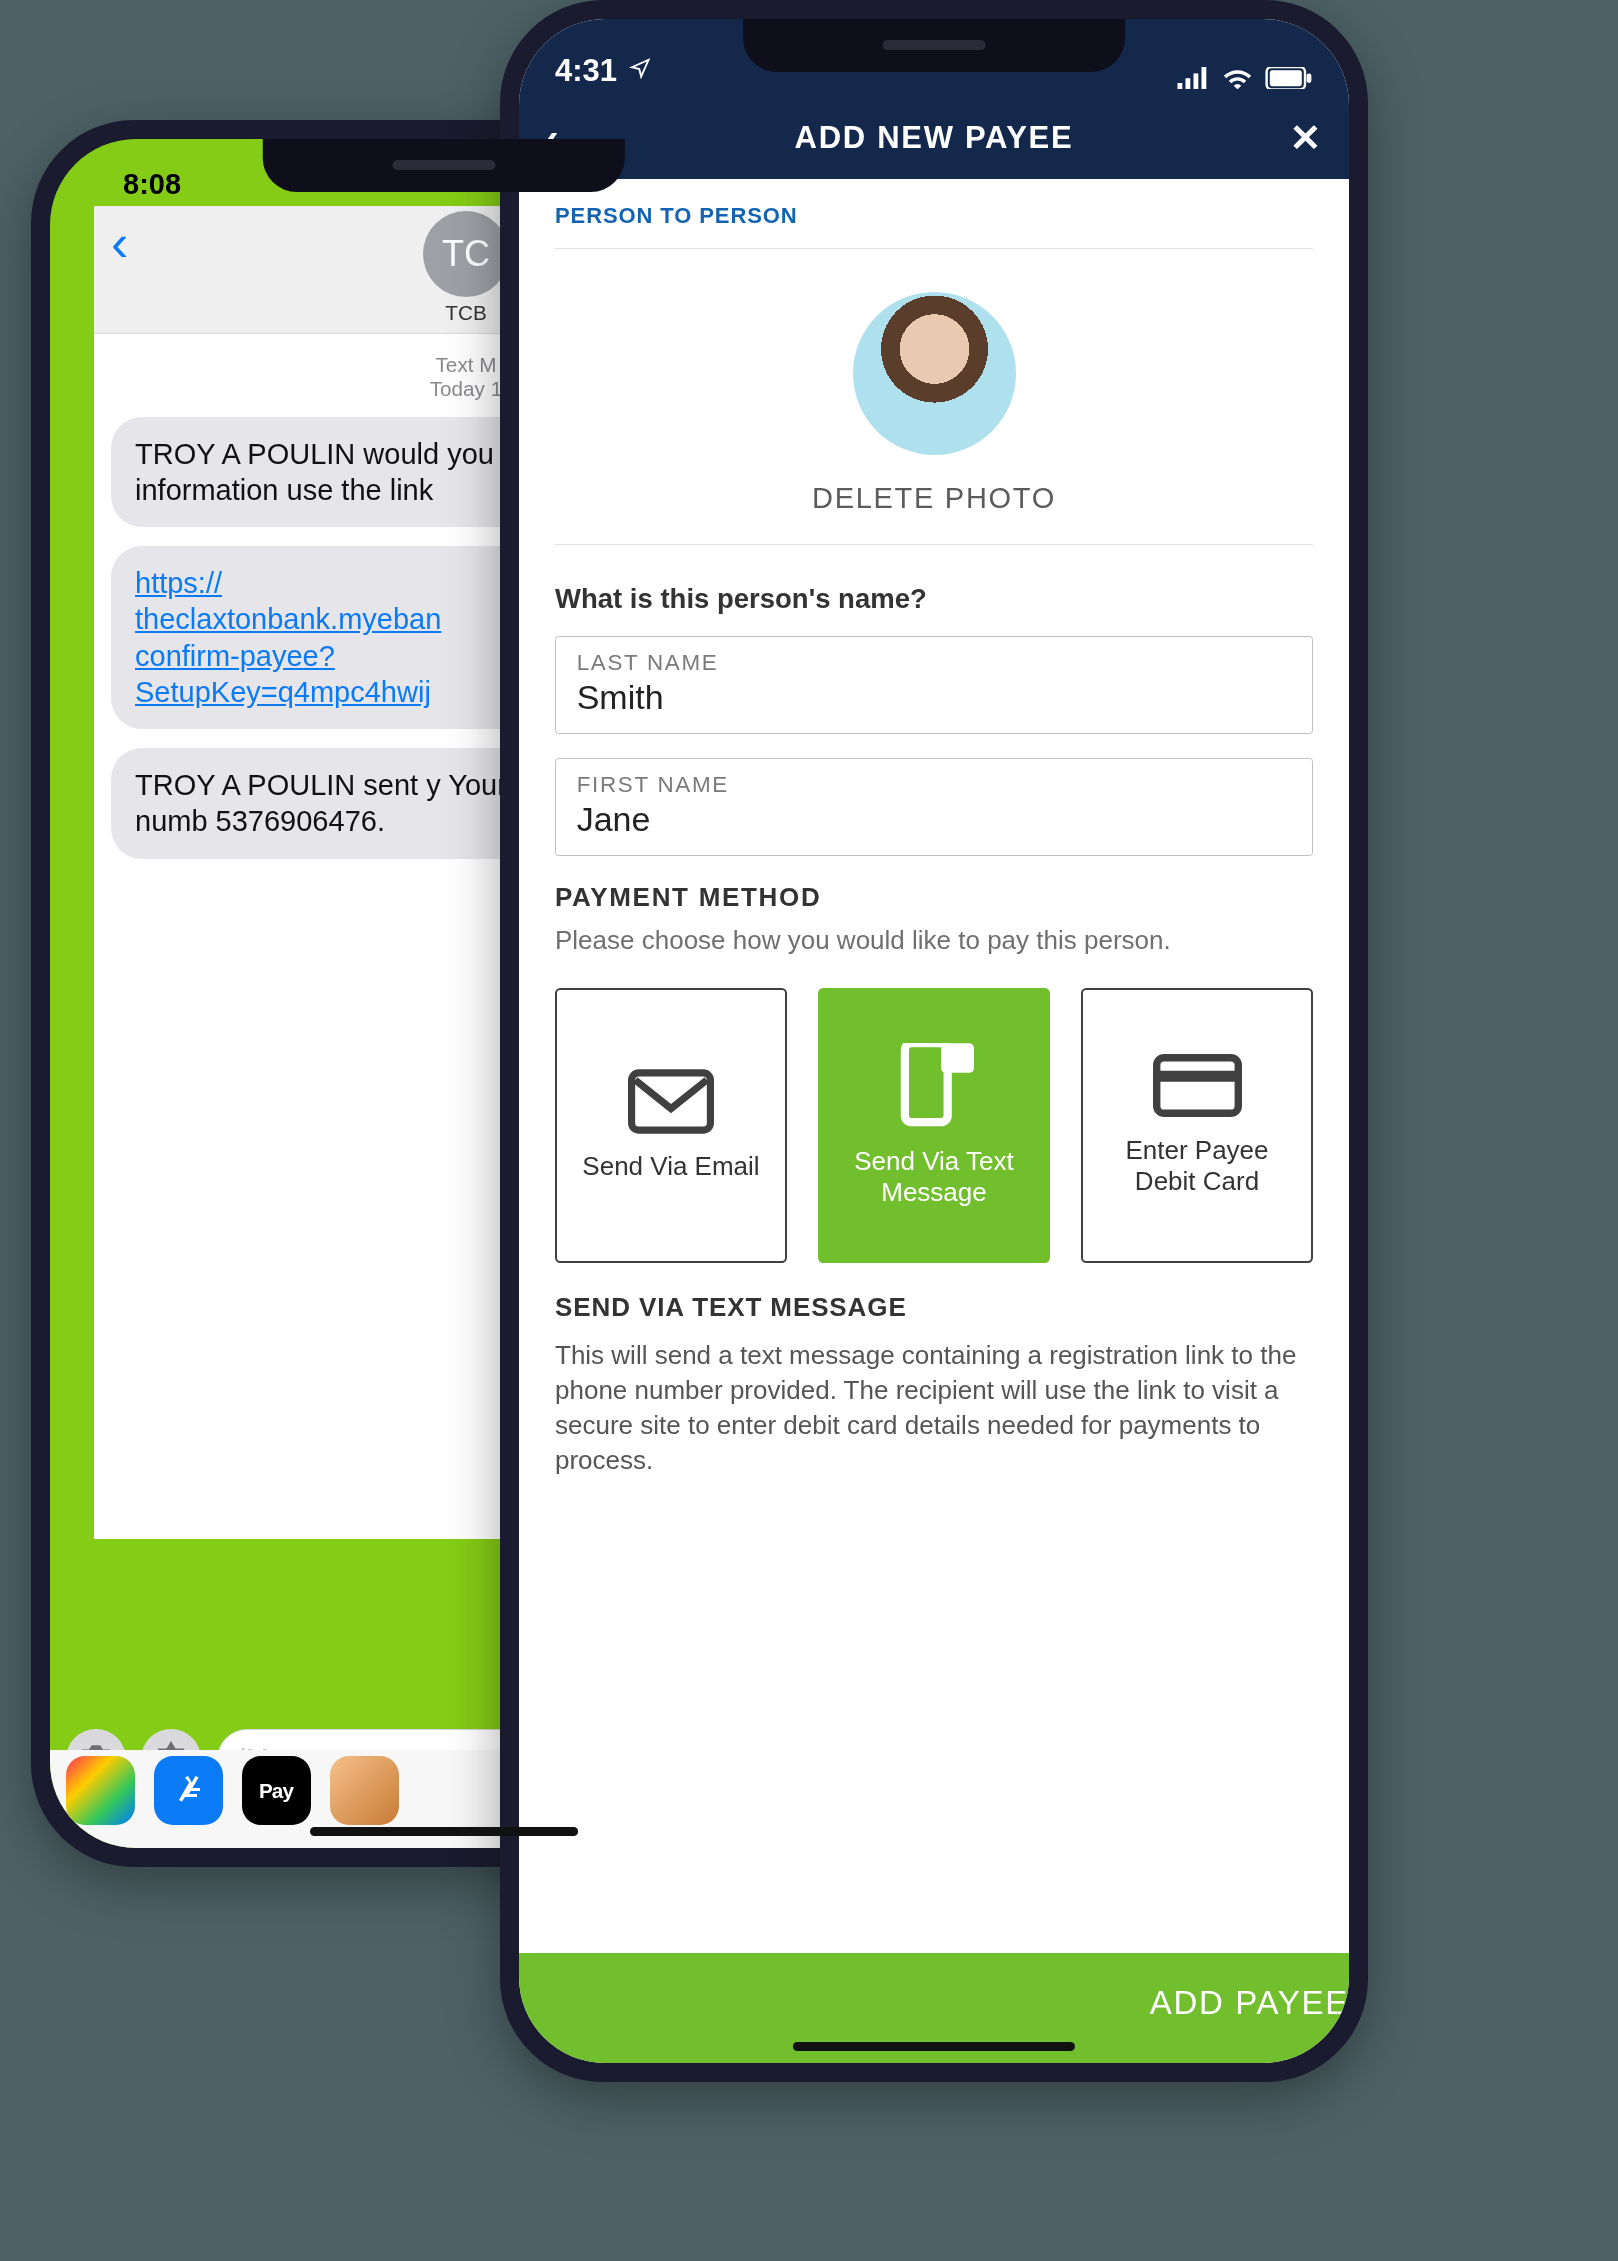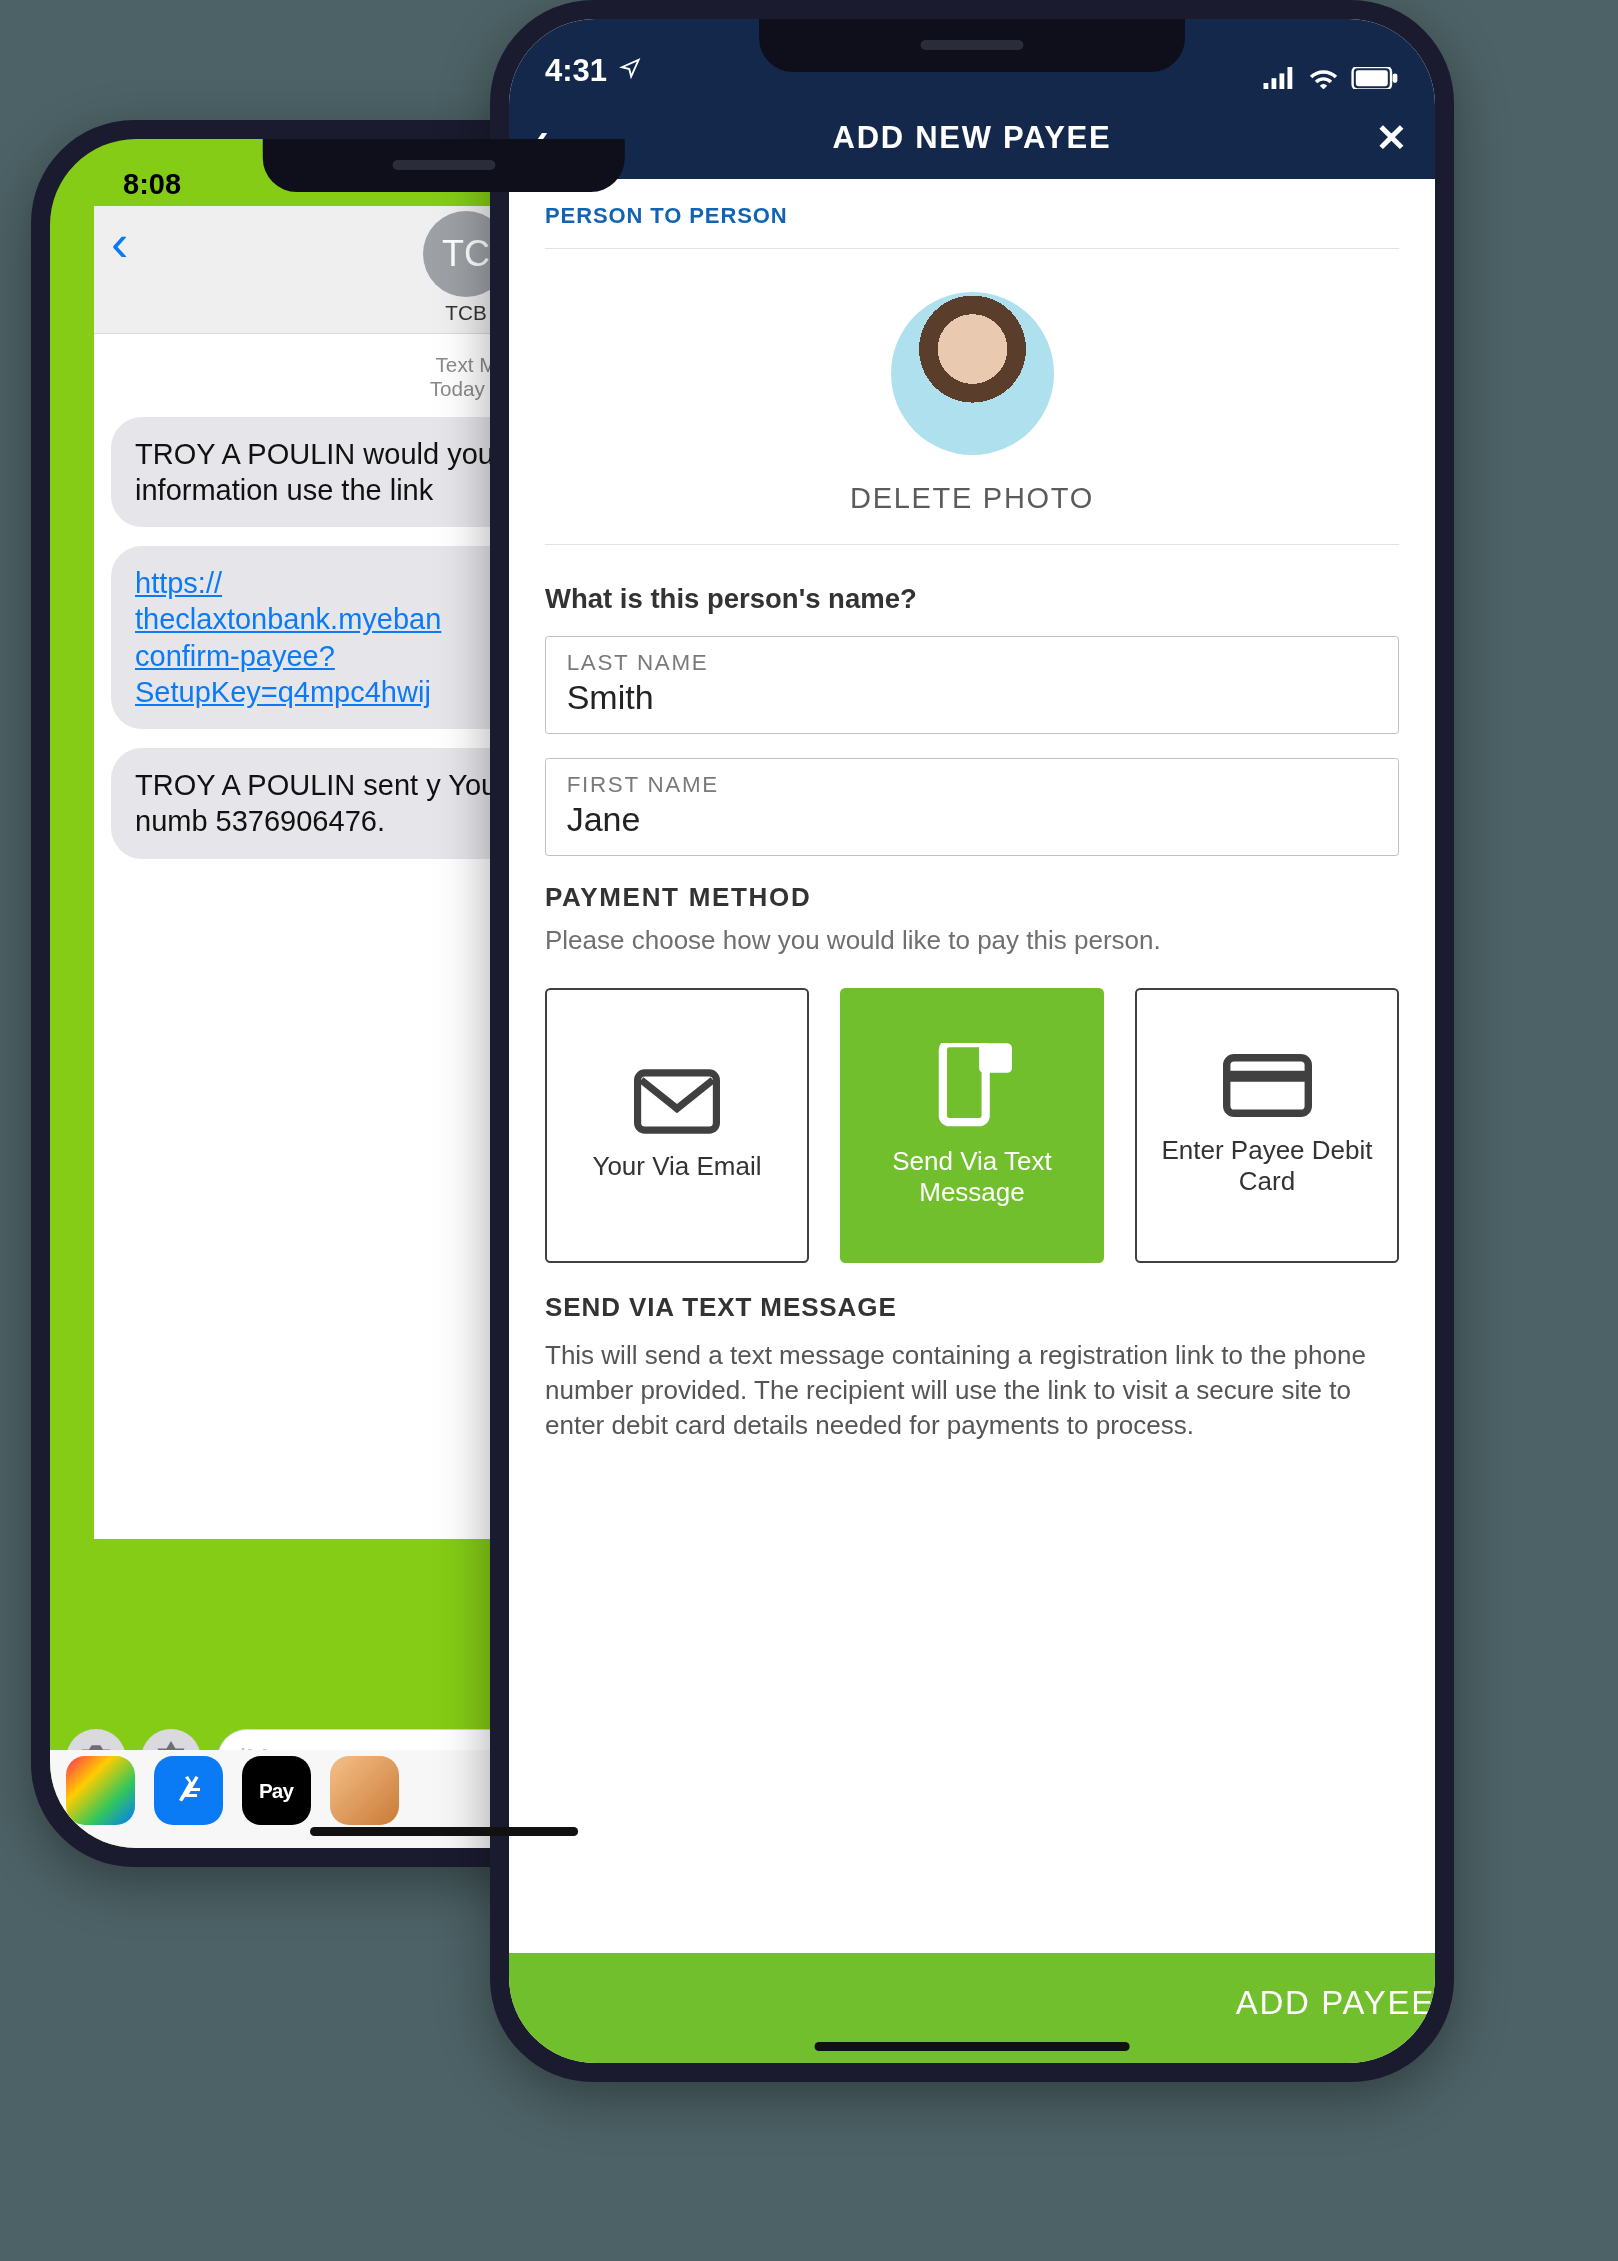--- a/index.html
+++ b/index.html
@@ -117,21 +117,21 @@
     padding: 6.9px 15.5px 26px;
     display:flex; gap:19px;
   }
   .app-chip {
     width:69px;height:69px;border-radius:19px;
     display:flex;align-items:center;justify-content:center;
     font-size:29px;color:#fff;
   }
 
   
-  #phone-front { top: 0; left: 490px; width: 964px; height: 2082px; }
+  #phone-front { top: 0; left: 500px; width: 868px; height: 2082px; }
   #phone-front .screen { background:#fff; }
   .front-sb {
     height: 77px; background:#14284b;
     display:flex; align-items:flex-end;
     padding: 0 36px 6.9px; color:#fff;
     font-size: 31px; font-weight:600;
     justify-content: space-between;
   }
   .sb-right { display:flex; gap:12px; align-items:center; }
   .app-header {
@@ -311,21 +311,21 @@
 
       <div class="pm-head">PAYMENT METHOD</div>
       <div class="pm-desc">Please choose how you would like to pay this person.</div>
 
       <div class="pm-row">
         <div class="pm-card">
           <svg class="ic" width="86" height="65" viewBox="0 0 24 18" fill="none" stroke="#404040" stroke-width="2">
               <rect x="1" y="1" width="22" height="16" rx="2"></rect>
               <path d="M2 3l10 8 10-8"></path>
             </svg>
-          <span>Your Via Email</span>
+          <span>Send Via Email</span>
         </div>
         <div class="pm-card sel">
           <svg class="ic" width="79" height="86" viewBox="0 0 24 26" fill="#fff">
               <rect x="3" y="0" width="13" height="24" rx="2" fill="none" stroke="#fff" stroke-width="2.5"></rect>
               <rect x="14" y="0" width="10" height="9" rx="1.5"></rect>
               <path d="M17 9l-2 3v-3z"></path>
             </svg>
           <span>Send Via Text Message</span>
         </div>
         <div class="pm-card">

